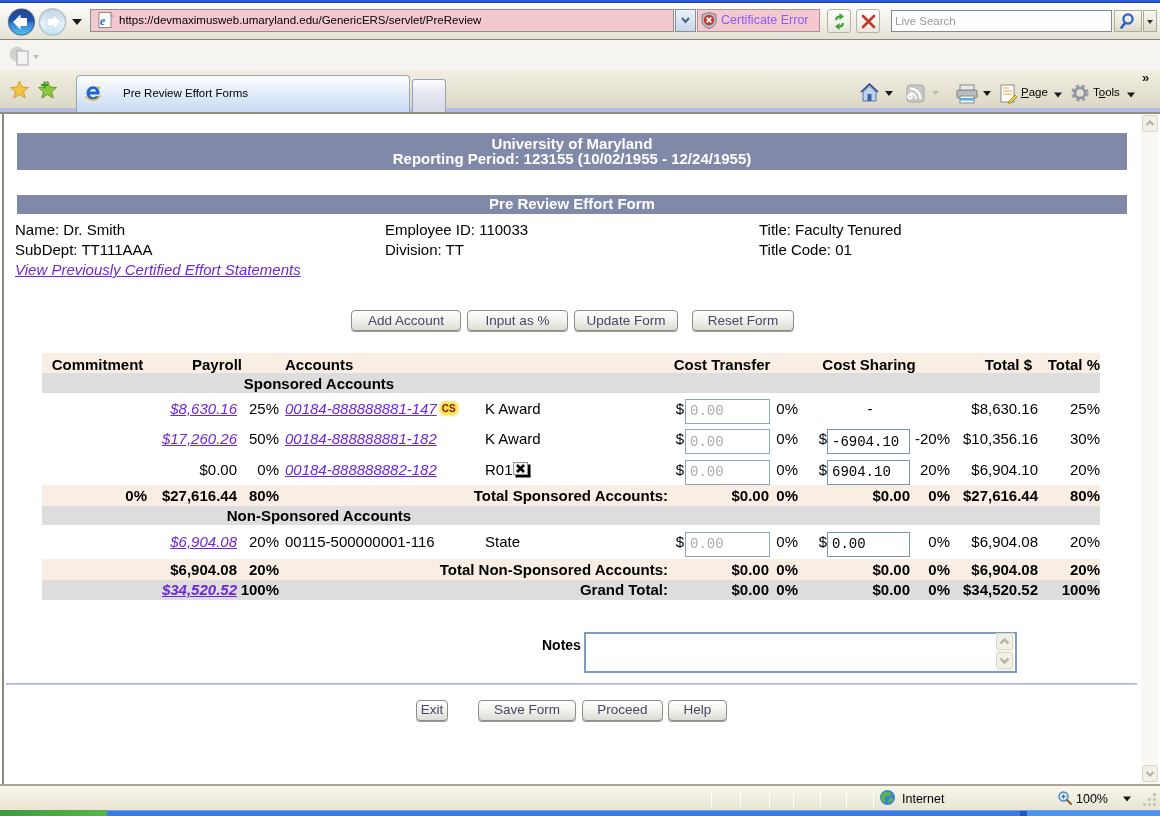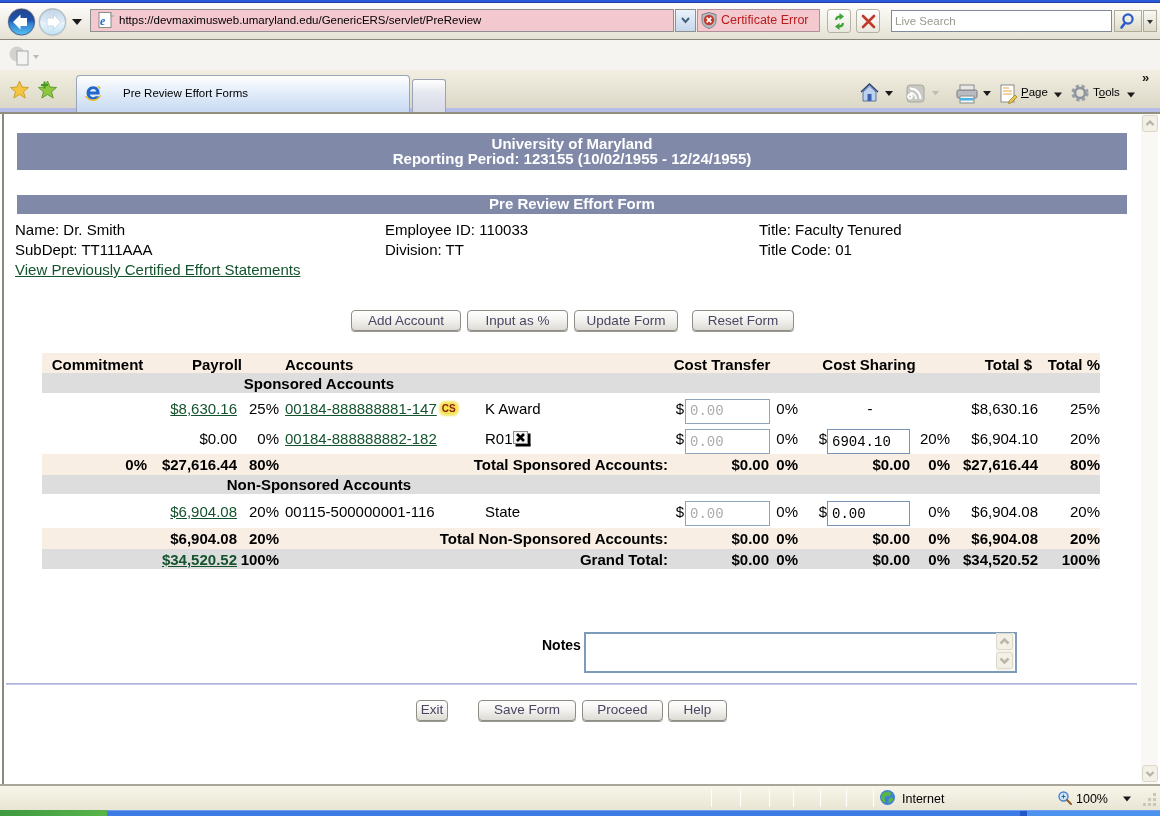--- a/index.html
+++ b/index.html
@@ -13,21 +13,21 @@
 #row2 { left:0; top:40px; width:1160px; height:30px; background:#f5f4f0; }
 #tabrow { left:0; top:70px; width:1160px; height:38px; background:linear-gradient(#f2efe2,#dcd8c7); }
 #lavstrip { left:0; top:108px; width:1160px; height:4px; background:#b6bce6; }
 #contentborder { left:0; top:112px; width:1160px; height:2px; background:#91907f; }
 
 
 #addrfield { left:90px; top:9px; width:584px; height:23px; background:#f3c8cf; border:1px solid #8e9091; }
 #addrtext { left:119px; top:14px; font-size:11.5px; color:#000; }
 #addrdrop { left:675px; top:9px; width:21px; height:23px; background:linear-gradient(#eaf2fb,#c6d7ec); border:1px solid #8e9091; }
 #certbtn { left:697px; top:9px; width:123px; height:23px; background:#f3c8cf; border:1px solid #b0909a; }
-#certtext { left:721px; top:13px; font-size:12.5px; color:#b91c1c; }
+#certtext { left:721px; top:13px; font-size:12.5px; color:#8b5cf6; }
 .navbtn { top:9px; width:24px; height:24px; background:linear-gradient(#ffffff,#e8e6dd); border:1px solid #b5b2a4; border-radius:3px; }
 #searchbox { left:891px; top:10px; width:221px; height:22px; background:#fff; border:1px solid #7e8a98; }
 #searchtext { left:895px; top:15px; font-size:11.5px; color:#9a9a91; }
 #magbtn { left:1114px; top:10px; width:28px; height:22px; background:linear-gradient(#f9f8f1,#dedbca); border:1px solid #aeab9b; }
 #magdrop { left:1143px; top:10px; width:14px; height:22px; background:linear-gradient(#f9f8f1,#dedbca); border:1px solid #aeab9b; }
 
 
 #tab1 { left:76px; top:75px; width:334px; height:37px; background:linear-gradient(#ffffff,#e9f1fb 35%,#c7d9f2); border:1px solid #96a5bc; border-bottom:none; border-radius:4px 4px 0 0; }
 #tabstub { left:412px; top:79px; width:34px; height:33px; background:linear-gradient(#ffffff,#e6e8f0 40%,#d7dae8); border:1px solid #9aa3b5; border-bottom:none; border-radius:3px 3px 0 0; }
 #tabtext { left:104px; top:87px; font-size:11.5px; color:#000;padding-left:19px; }
@@ -36,21 +36,21 @@
 
 #page { left:2px; top:114px; width:1139px; height:670px; background:#fff; border-left:2px solid #8b897c; }
 #scrollbar { left:1141px; top:114px; width:17px; height:670px; background:#f9f8f5; }
 .sbtn { left:1142px; width:16px; height:17px; background:#f2f0e7; border:1px solid #dbd8c7; border-radius:3px; color:#b5b2a5; font-size:10px; text-align:center; line-height:16px; }
 
 .bluebar { left:17px; width:1110px; background:#8089a8; color:#fff; font-weight:bold; text-align:center; font-size:15px; }
 #bar1 { top:133px; height:37px; padding-top:3px; line-height:15.3px; }
 #bar2 { top:195px; height:19px; line-height:18px; }
 
 .info { font-size:15px; color:#000; }
-a.lnk { color:#14532d; }
+a.lnk { color:#6d28d9;font-style:italic; }
 
 
 .xpbtn { height:21px; background:linear-gradient(#ffffff,#f4f3f0 45%,#dddbd4); border:1px solid #8e8d86; border-radius:4px; box-shadow:0 1px 0 #9a9890; color:#4a4562; font-size:13.5px; text-align:center; }
 
 
 table#grid { position:absolute; left:42px; top:353px; width:1058px; border-collapse:collapse; table-layout:fixed; font-size:15px; }
 #grid td { padding:0; vertical-align:middle; white-space:nowrap; overflow:visible; }
 .beige { background:#f8eee3; }
 .hdr td { padding-top:3px !important; }
 .grayband { background:#dddddd;border-radius:6px; }
@@ -267,20 +267,39 @@
         </td>
         <td class="rt">0%</td>
   <td></td>
         <td class="ct">-</td>
         <td></td>
   <td class="rt">$8,630.16</td>
         <td class="rt">25%</td>
 </tr>
 <tr style="height:30.5px">
   <td></td>
+        <td class="rt"><a class="lnk" href="#">$17,260.26</a></td>
+        <td class="rt">50%</td>
+        <td style="padding-left:6px"><a class="lnk" href="#">00184-888888881-182</a></td>
+        <td style="padding-left:5px">K Award</td>
+  <td class="dollar">$</td>
+        <td>
+          <input class="inp inpd" value="0.00" style="">
+        </td>
+        <td class="rt">0%</td>
+  <td class="dollar">$</td>
+        <td>
+          <input class="inp cs2" value="-6904.10" style="">
+        </td>
+        <td class="rt">-20%</td>
+  <td class="rt">$10,356.16</td>
+        <td class="rt">30%</td>
+</tr>
+<tr style="height:30.5px">
+  <td></td>
         <td class="rt">$0.00</td>
         <td class="rt">0%</td>
         <td style="padding-left:6px"><a class="lnk" href="#">00184-888888882-182</a></td>
         <td style="padding-left:5px">R01<svg width="18" height="16" viewBox="0 0 18 16" style="vertical-align:-3px">
             <rect x="0.5" y="0.5" width="14" height="12" fill="#f4f4f4" stroke="#909090"></rect>
             <rect x="15" y="2.5" width="2.5" height="12" fill="#000"></rect>
             <rect x="2.5" y="13" width="15" height="2.5" fill="#000"></rect>
             <path d="M4 3 L11 10 M11 3 L4 10" stroke="#000" stroke-width="2.6"></path>
           </svg></td>
   <td class="dollar">$</td>

